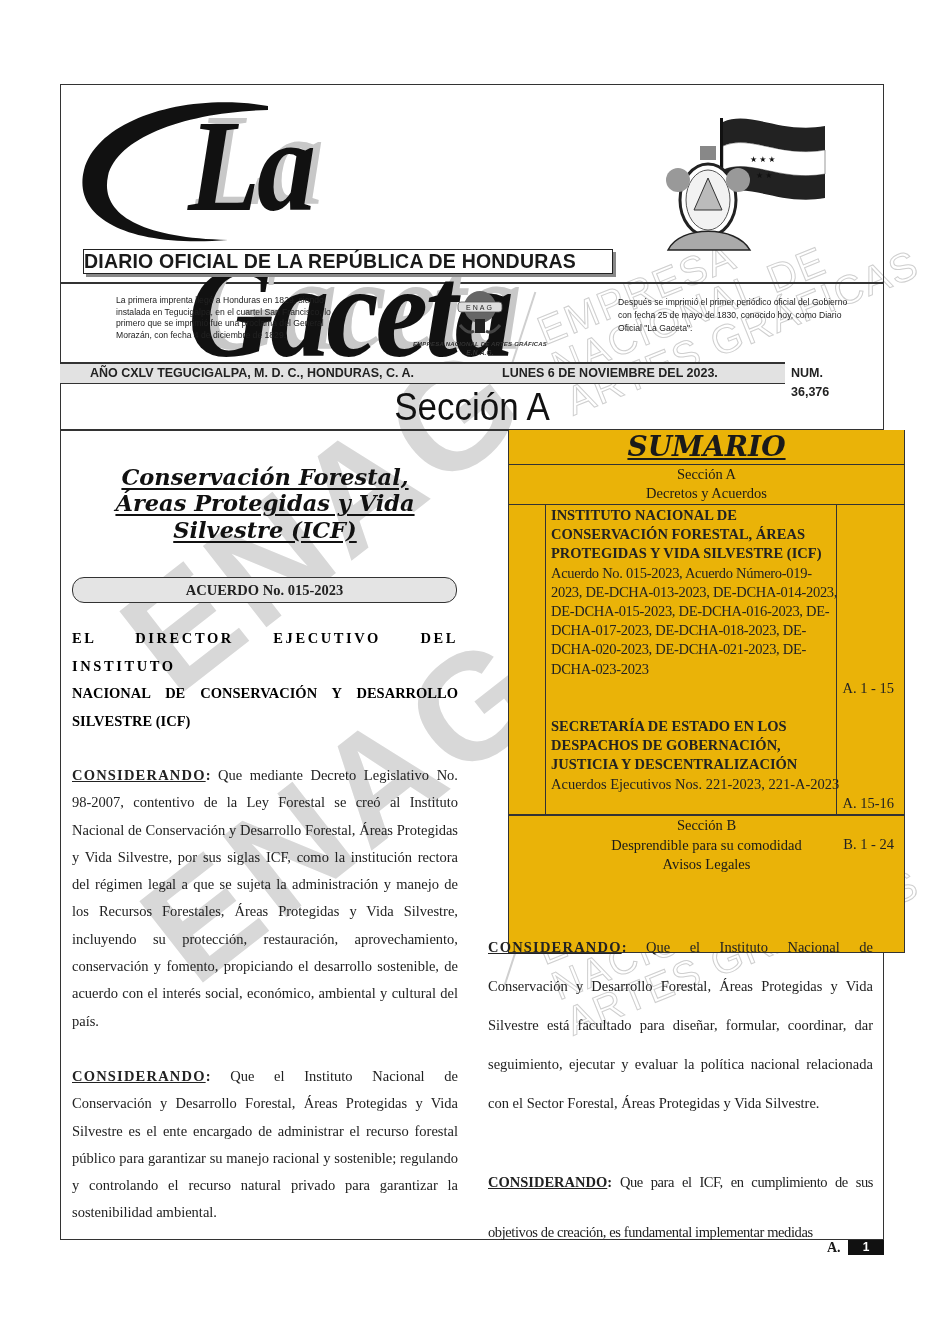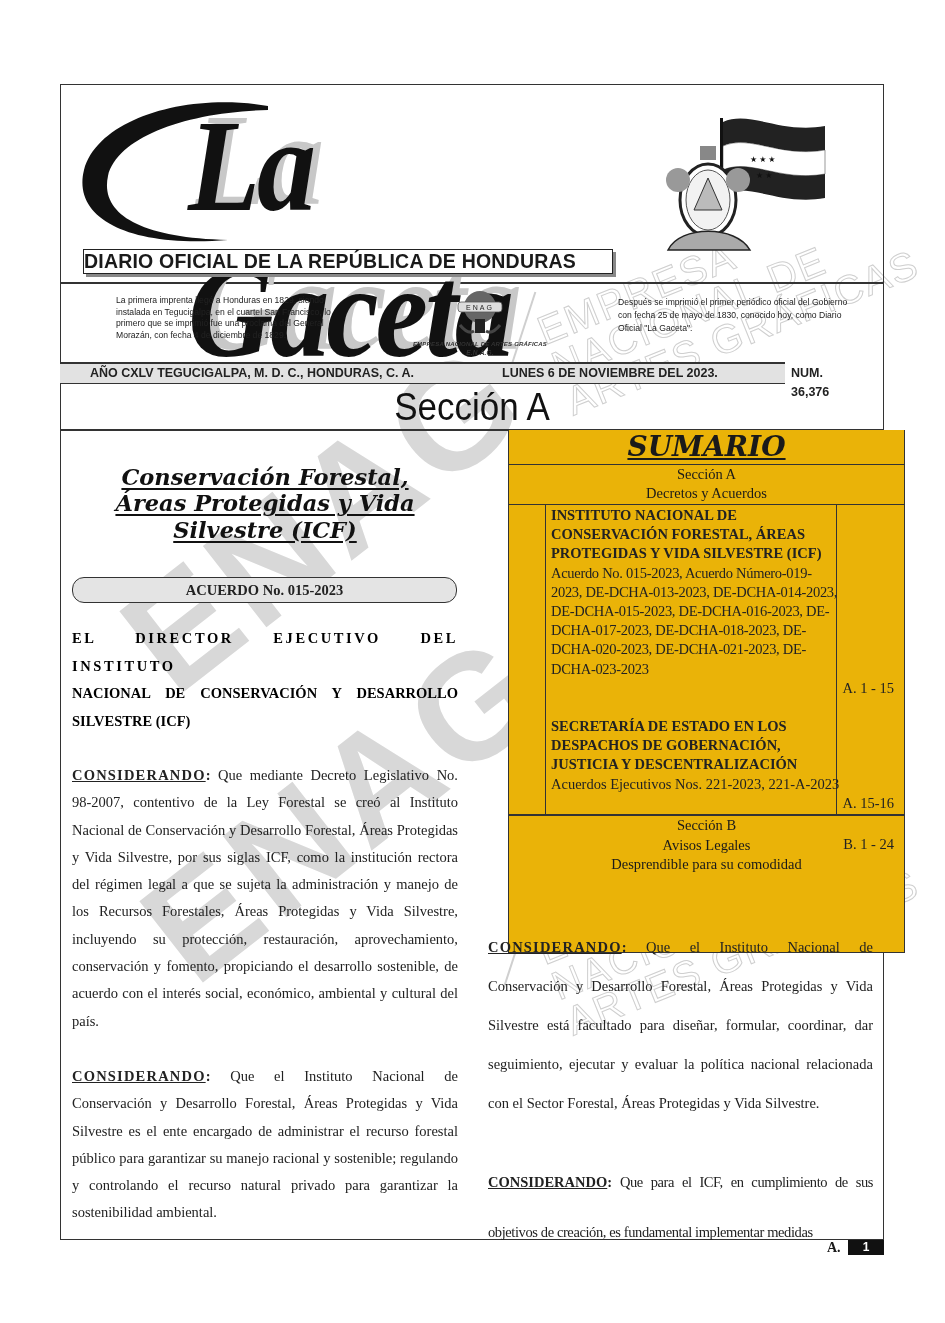--- a/index.html
+++ b/index.html
@@ -149,22 +149,22 @@
   </div>
   <div class="sum-page" style="top:249px;">A. 1 - 15</div>
   <div class="sum-entry" style="top:287px;">
     <div class="org">SECRETARÍA DE ESTADO EN LOS DESPACHOS DE GOBERNACIÓN, JUSTICIA Y DESCENTRALIZACIÓN</div>
     <div>Acuerdos Ejecutivos Nos. 221-2023, 221-A-2023</div>
   </div>
   <div class="sum-page" style="top:364px;">A. 15-16</div>
   <div class="sumario-bottomrule"></div>
   <div class="sumario-b">
     <div>Sección B</div>
+    <div>Desprendible para su comodidad</div>
     <div>Avisos Legales</div>
-    <div>Desprendible para su comodidad</div>
   </div>
   <div class="sum-page" style="top:405px;">B.  1 - 24</div>
 </div>
 
 <div class="para layer" style="left:488px; top:928px; width:385px; line-height:39px;"><b class="cons">CONSIDERANDO</b><b>:</b><span> Que el Instituto Nacional de Conservación y Desarrollo Forestal, Áreas Protegidas y Vida Silvestre está facultado para diseñar, formular, coordinar, dar seguimiento, ejecutar y evaluar la política nacional relacionada con el Sector Forestal, Áreas Protegidas y Vida Silvestre.</span></div>
 <div class="para layer" style="left:488px; top:1157px; width:385px; line-height:50px;"><b style="text-decoration:underline;">CONSIDERANDO</b><b>:</b><span style="letter-spacing:-0.4px;"> Que para el ICF, en cumplimiento de sus objetivos de creación, es fundamental implementar medidas</span></div>
 
 <div class="footer-page">A.</div>
 <div class="footer-num">1</div>
 

